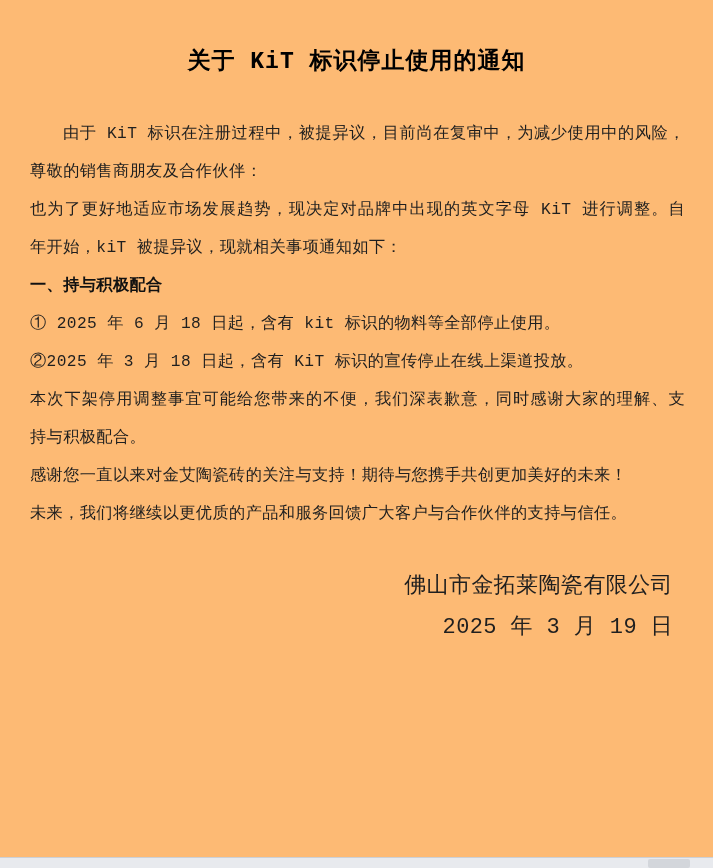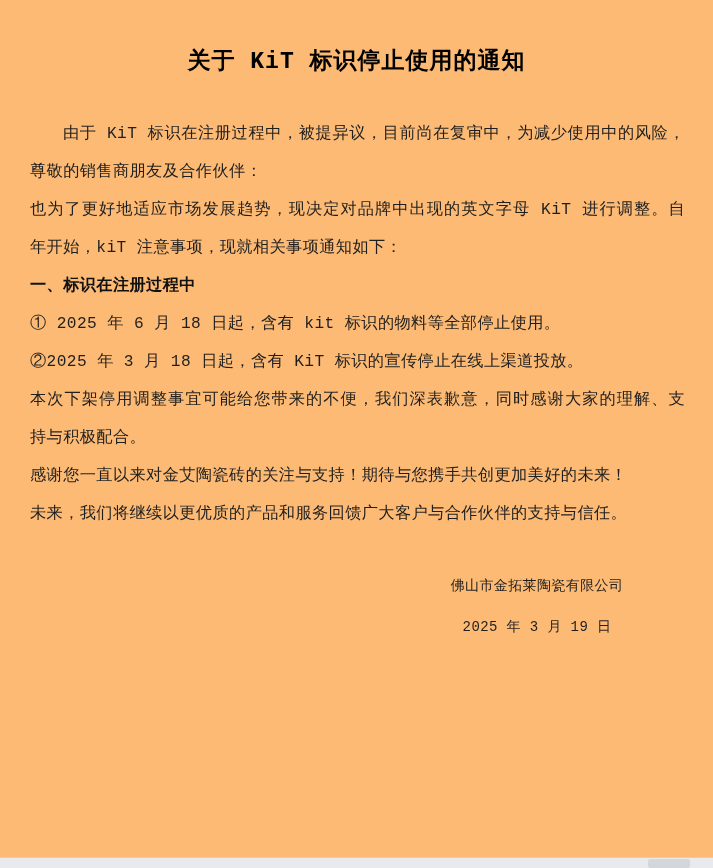--- a/index.html
+++ b/index.html
@@ -39,22 +39,22 @@
     white-space: normal;
     text-align: justify;
     text-align-last: justify;
     text-justify: inter-character;
   }
   .line.indent { text-indent: 33px; }
   .line.heading { font-weight: bold; color: #111111; }
   .signature {
     width: 272px;
     margin: 33px 40px 0 auto;
-    text-align: center;
-    font-size: 14px;
+    text-align: right;
+    font-size: 22px;
     letter-spacing: 0.4px;
   }
   .signature .sig-line { line-height: 41px; height: 41px; }
   .h-scrollbar {
     position: absolute;
     left: 0; right: 0; bottom: 0;
     height: 11px;
     background: #e8eaee;
     border-top: 1px solid #ccd0d6;
   }
@@ -72,22 +72,22 @@
 <body>
 
 <div class="page">
 
   <h1 class="doc-title">关于 KiT 标识停止使用的通知</h1>
 
   <div class="doc-body" id="doc-body">
       <div class="line indent fill">由于 KiT 标识在注册过程中，被提异议，目前尚在复审中，为减少使用中的风险，</div>
       <div class="line">尊敬的销售商朋友及合作伙伴：</div>
       <div class="line fill">也为了更好地适应市场发展趋势，现决定对品牌中出现的英文字母 KiT 进行调整。自 2025</div>
-      <div class="line">年开始，kiT 注意事项，现就相关事项通知如下：</div>
-      <div class="line heading">一、标识在注册过程中</div>
+      <div class="line">年开始，kiT 被提异议，现就相关事项通知如下：</div>
+      <div class="line heading">一、持与积极配合</div>
       <div class="line">① 2025 年 6 月 18 日起，含有 kit 标识的物料等全部停止使用。</div>
       <div class="line">②2025 年 3 月 18 日起，含有 KiT 标识的宣传停止在线上渠道投放。</div>
       <div class="line fill">本次下架停用调整事宜可能给您带来的不便，我们深表歉意，同时感谢大家的理解、支</div>
       <div class="line">持与积极配合。</div>
       <div class="line">感谢您一直以来对金艾陶瓷砖的关注与支持！期待与您携手共创更加美好的未来！</div>
       <div class="line">未来，我们将继续以更优质的产品和服务回馈广大客户与合作伙伴的支持与信任。</div>
     </div>
 
   <div class="signature">
     <div class="sig-line">佛山市金拓莱陶瓷有限公司</div>

